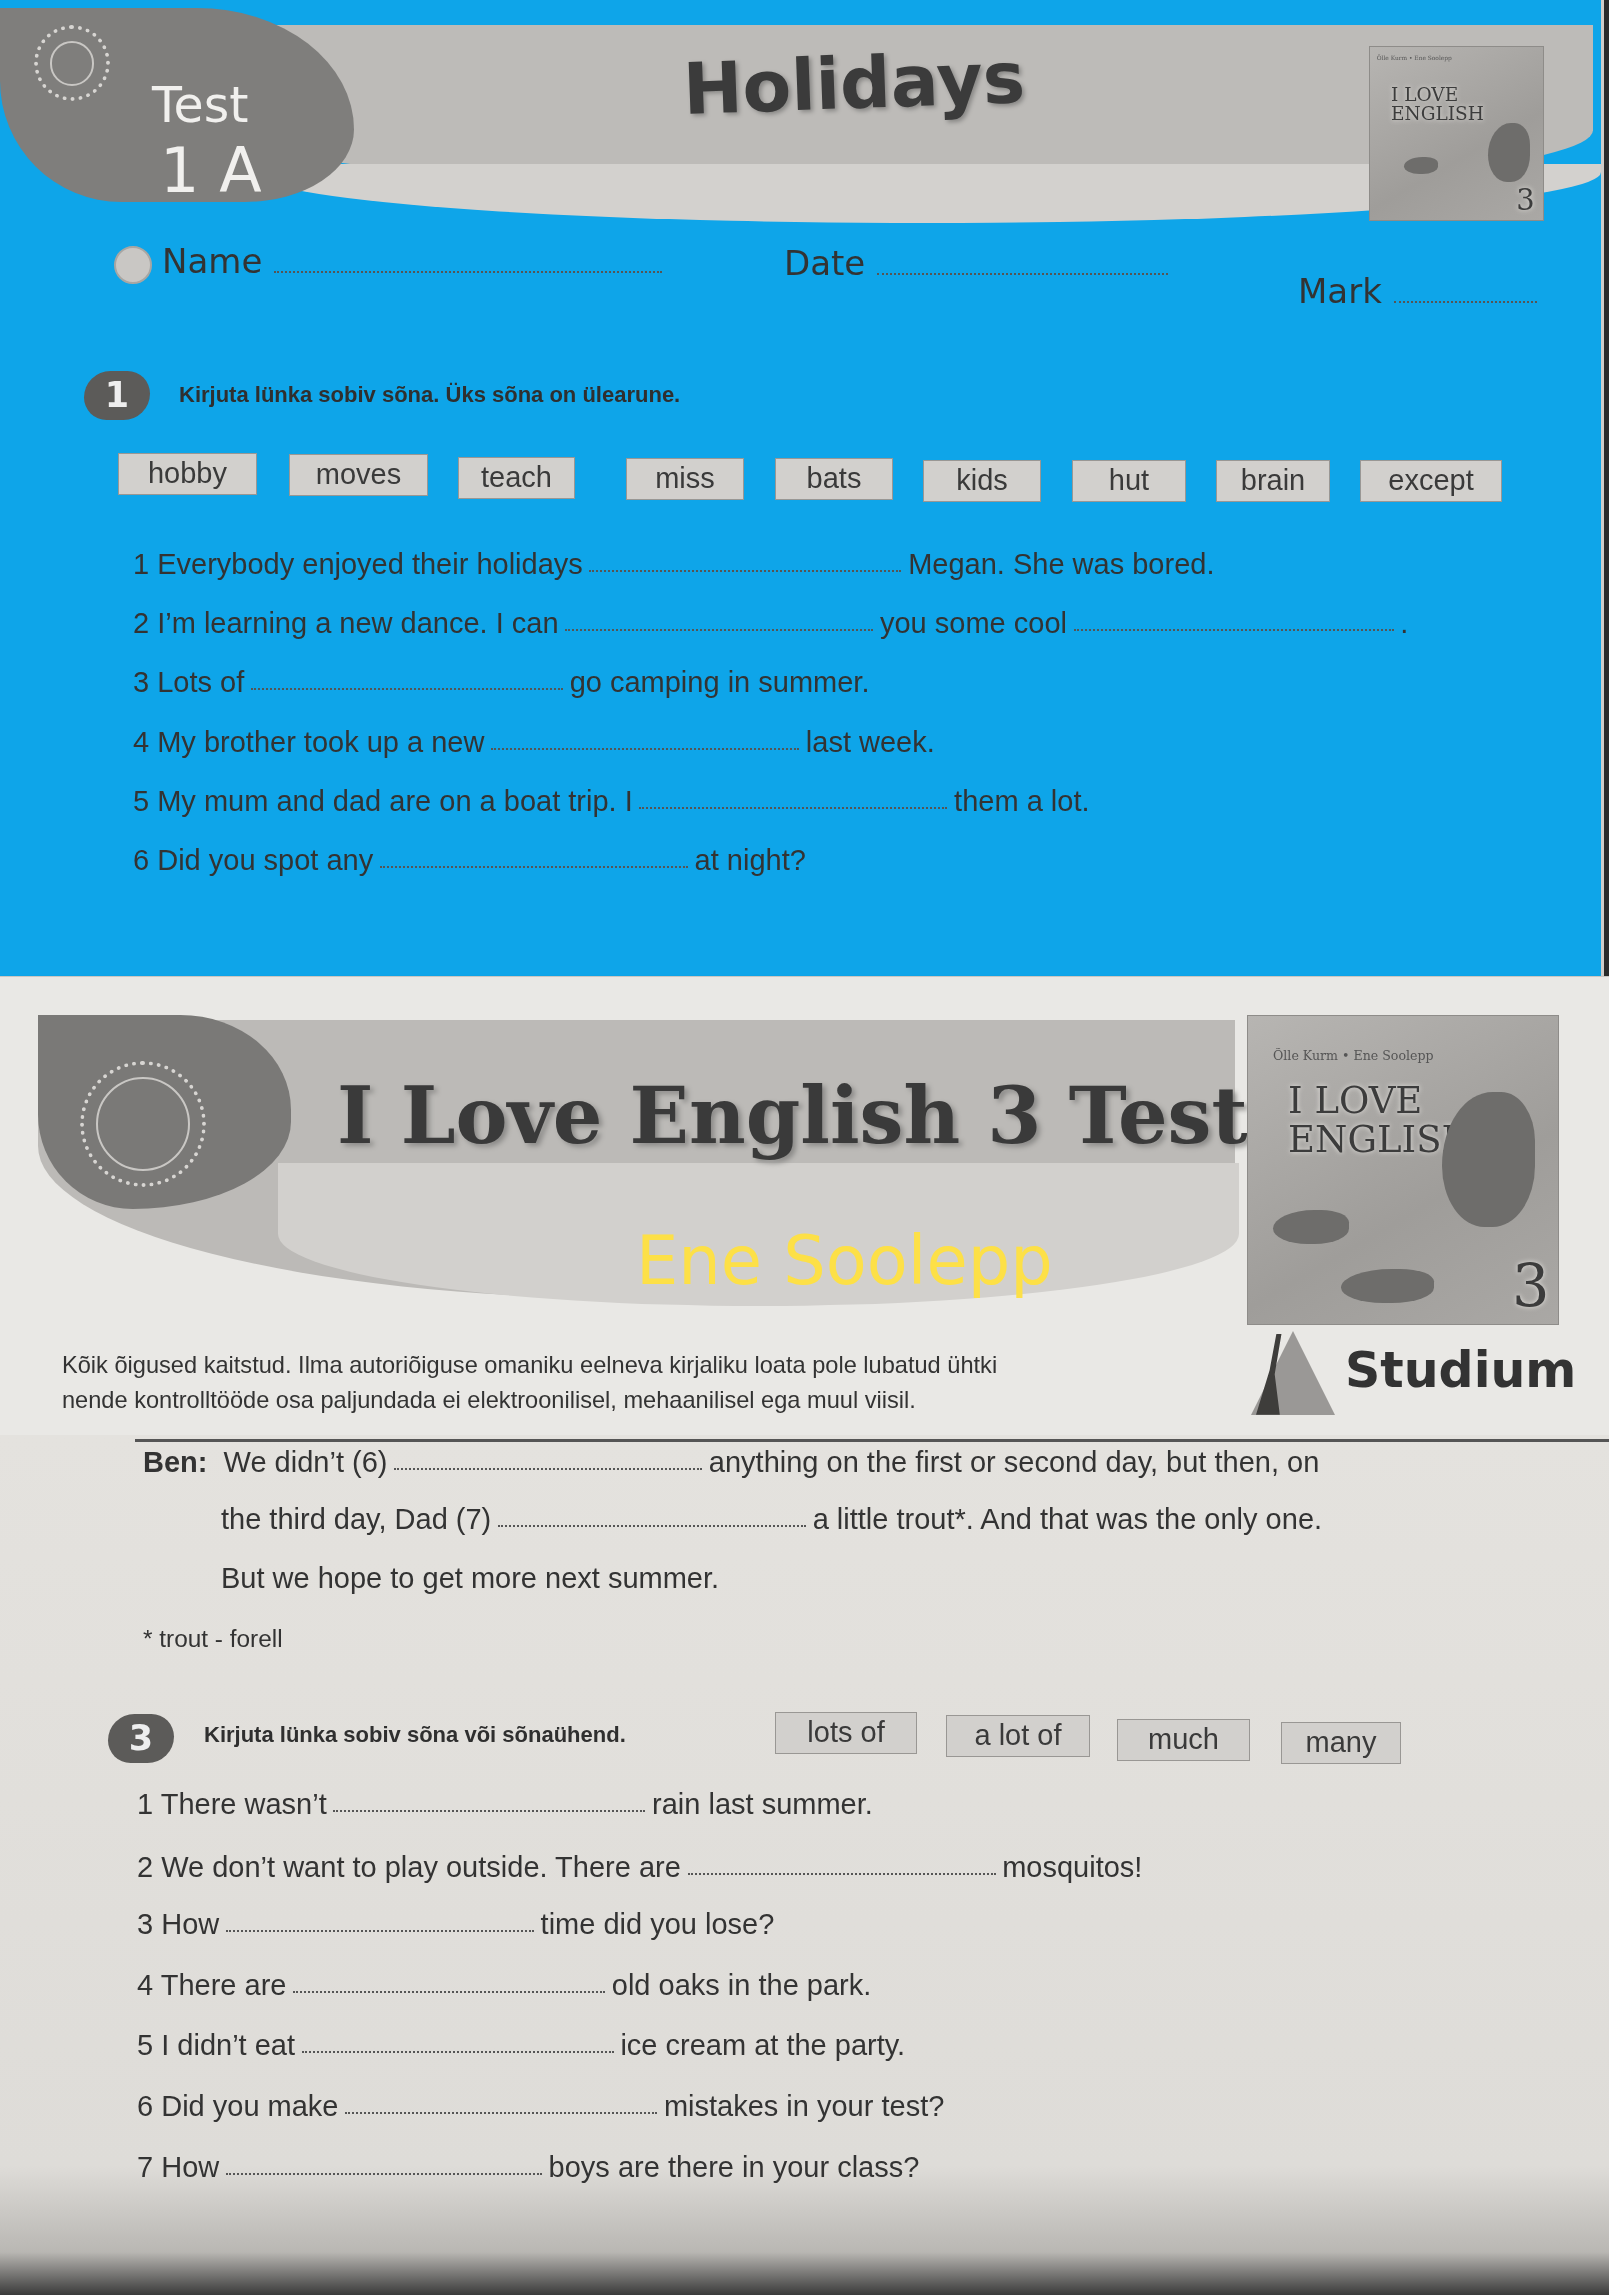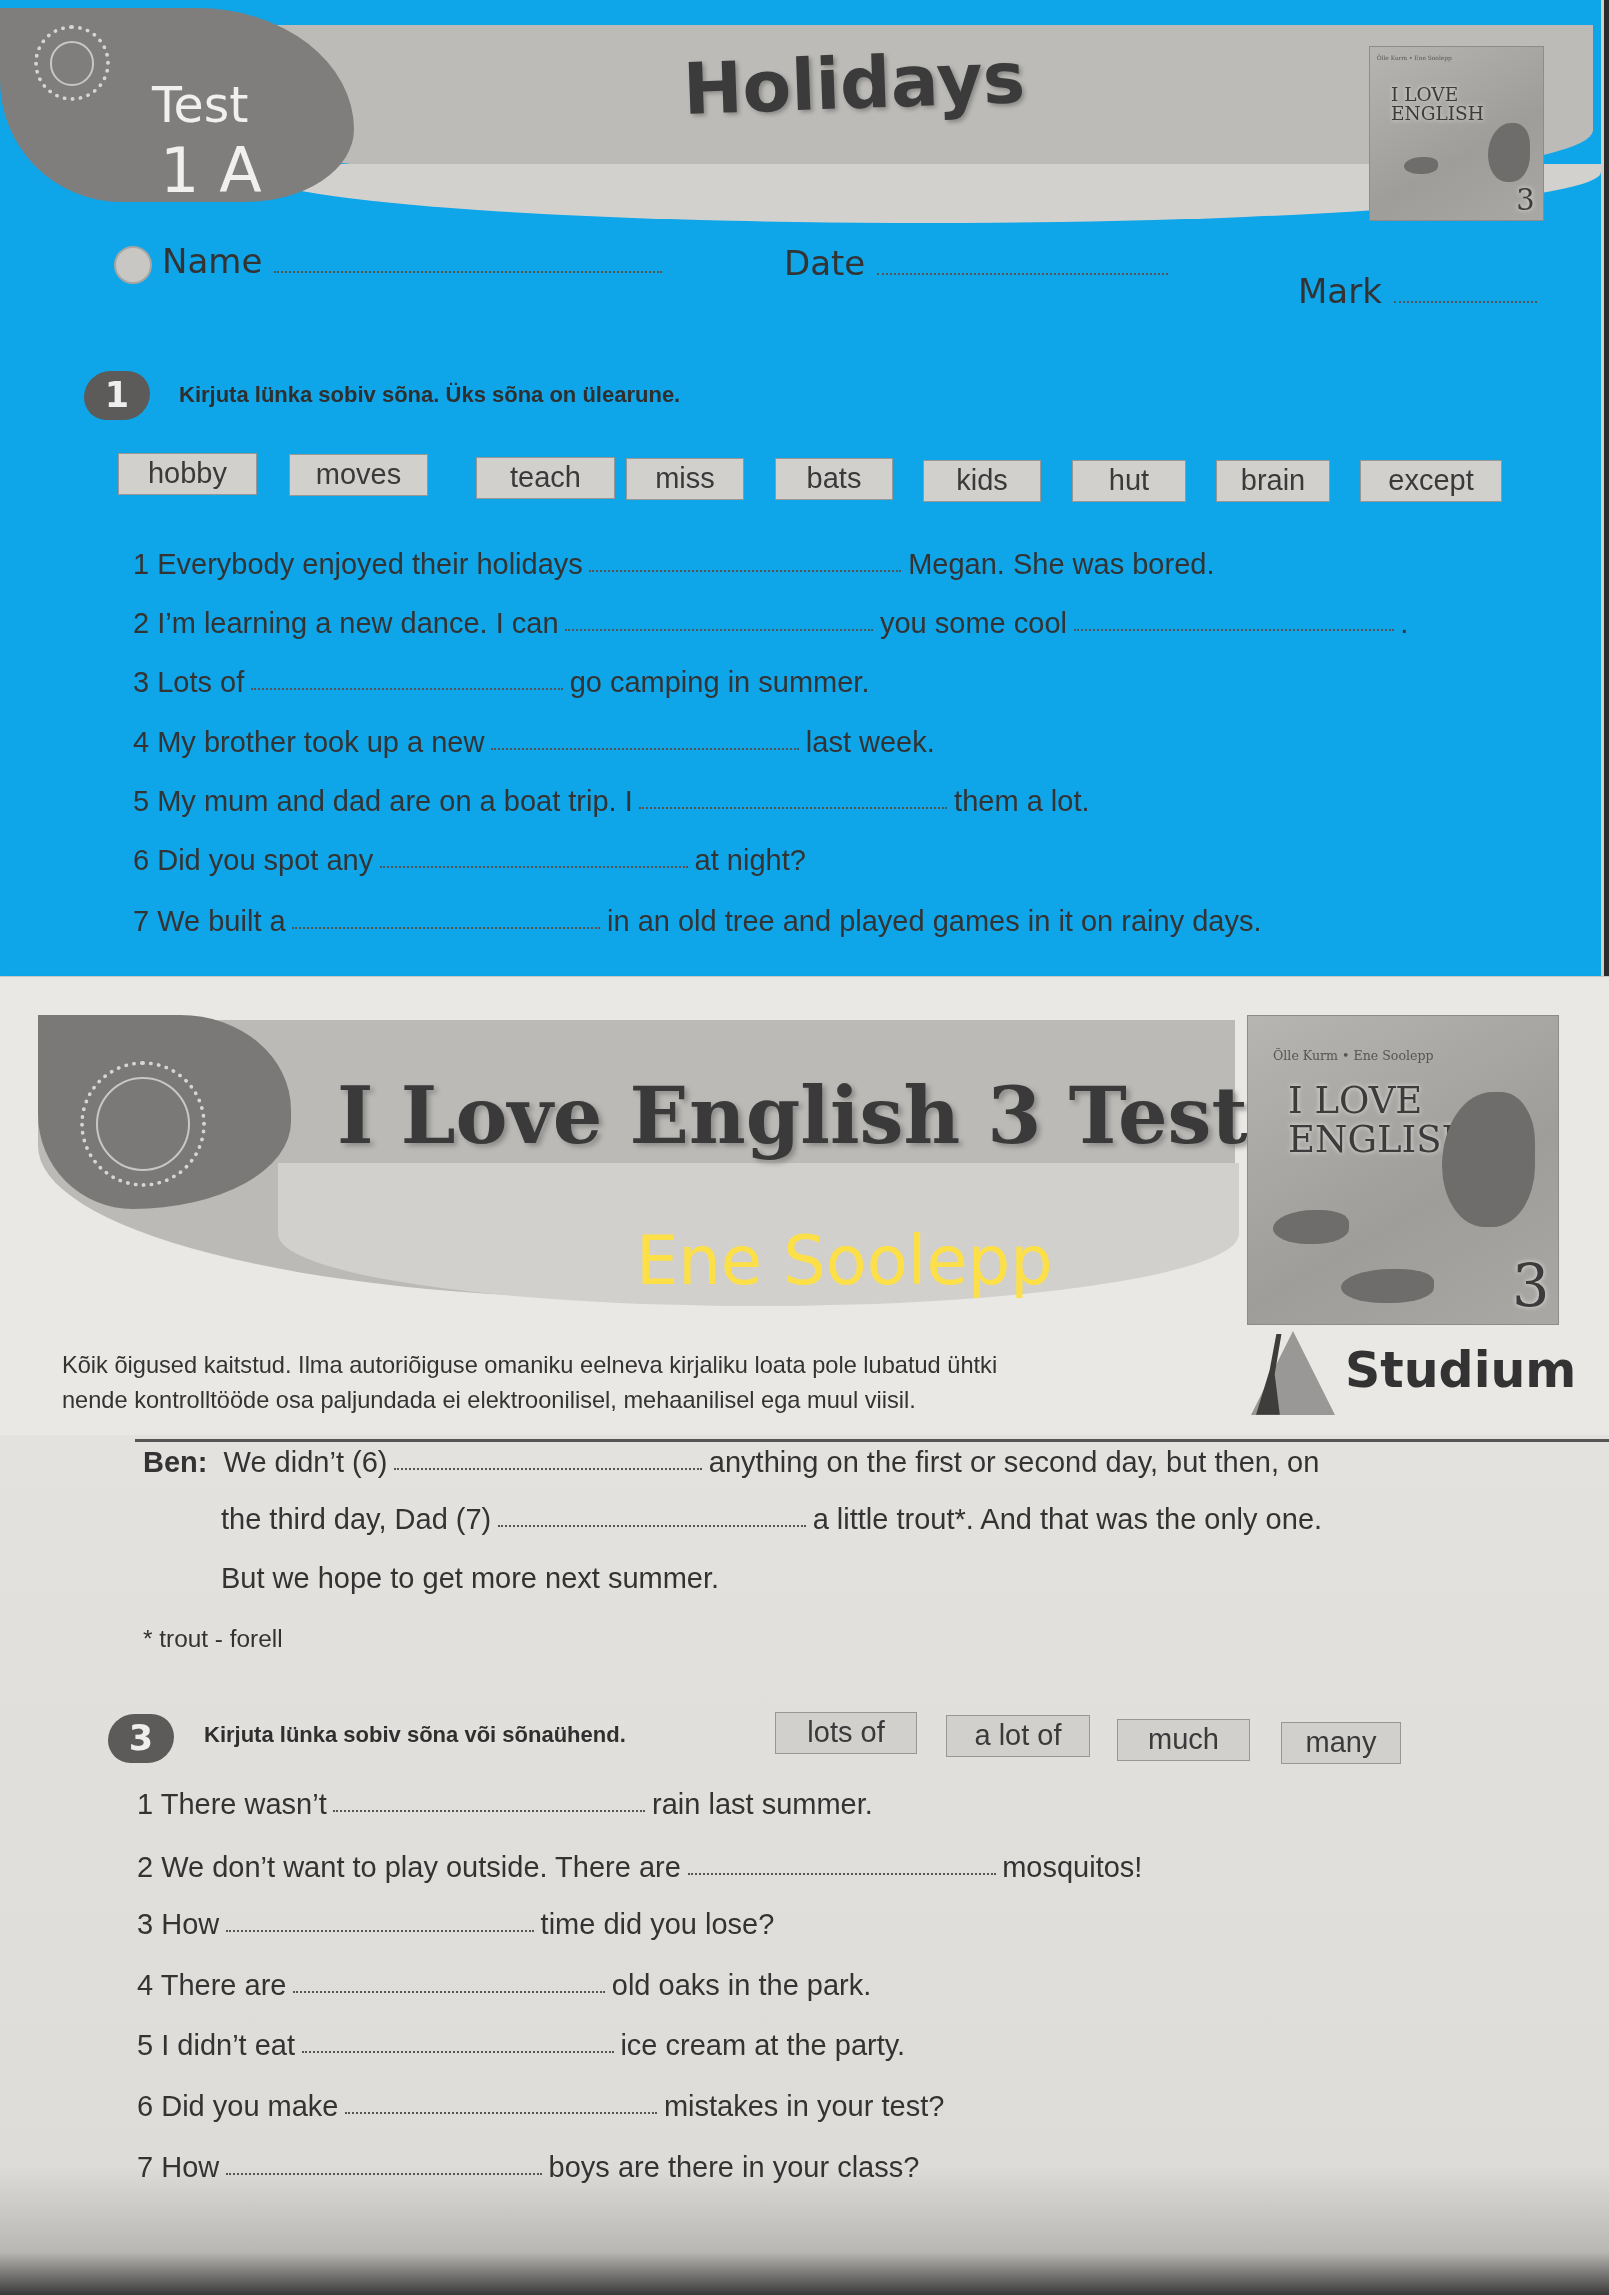--- a/index.html
+++ b/index.html
@@ -83,21 +83,21 @@
   </div>
   <div class="field" style="left:1298px;top:271px;">
     <span>Mark</span><span class="dots" style="width:143px;"></span>
   </div>
 
   <div class="ex-num" style="left:84px;top:371px;">1</div>
   <div class="ex-head" style="left:179px;top:382px;">Kirjuta lünka sobiv sõna. Üks sõna on ülearune.</div>
 
   <div class="chip" style="left:118px;top:453px;width:139px;">hobby</div>
   <div class="chip" style="left:289px;top:454px;width:139px;">moves</div>
-  <div class="chip" style="left:476px;top:457px;width:139px;">teach</div>
+  <div class="chip" style="left:458px;top:457px;width:117px;">teach</div>
   <div class="chip" style="left:626px;top:458px;width:118px;">miss</div>
   <div class="chip" style="left:775px;top:458px;width:118px;">bats</div>
   <div class="chip" style="left:923px;top:460px;width:118px;">kids</div>
   <div class="chip" style="left:1072px;top:460px;width:114px;">hut</div>
   <div class="chip" style="left:1216px;top:460px;width:114px;">brain</div>
   <div class="chip" style="left:1360px;top:460px;width:142px;">except</div>
 
   <div class="line" style="left:133px;top:548px;">
     <span>1</span> <span>Everybody enjoyed their holidays</span><span class="blank" style="width:312px;"></span><span>Megan. She was bored.</span>
   </div>
@@ -108,23 +108,20 @@
     <span>3</span> <span>Lots of</span><span class="blank" style="width:312px;"></span><span>go camping in summer.</span>
   </div>
   <div class="line" style="left:133px;top:726px;">
     <span>4</span> <span>My brother took up a new</span><span class="blank" style="width:308px;"></span><span>last week.</span>
   </div>
   <div class="line" style="left:133px;top:785px;">
     <span>5</span> <span>My mum and dad are on a boat trip. I</span><span class="blank" style="width:308px;"></span><span>them a lot.</span>
   </div>
   <div class="line" style="left:133px;top:844px;">
     <span>6</span> <span>Did you spot any</span><span class="blank" style="width:308px;"></span><span>at night?</span>
-  </div>
-  <div class="line" style="left:133px;top:905px;">
-    <span>7</span> <span>We built a</span><span class="blank" style="width:308px;"></span><span>in an old tree and played games in it on rainy days.</span>
   </div>
 </div>
 
 <div class="paper sheet-cover"></div>
 <div class="c-band"></div>
 <div class="c-band2"></div>
 <div class="c-blob">
   <div class="flower" style="left:42px;top:46px;width:126px;height:126px;"></div>
 </div>
 <div class="c-title">I Love English 3 Tests</div>

